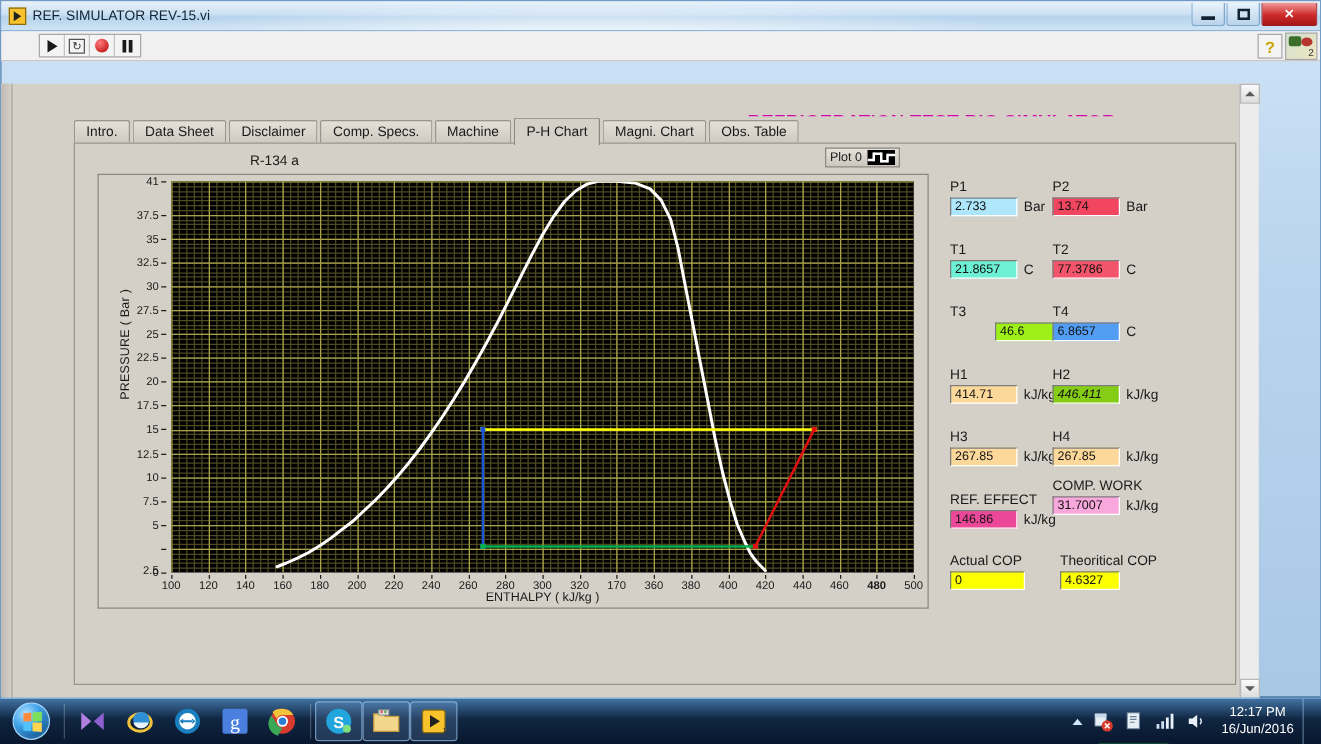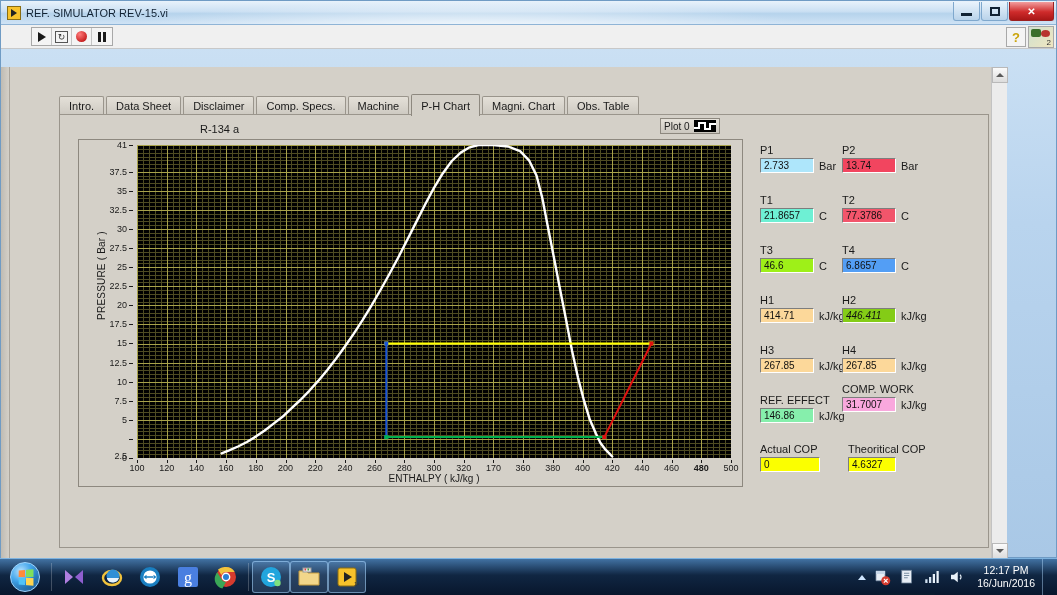--- a/index.html
+++ b/index.html
@@ -611,21 +611,21 @@
             <div class="field-label">T2</div>
             <div class="field-row">
               <div class="indicator" style="background: rgb(242, 85, 107);">77.3786</div>
               <span class="unit">C</span>
             </div>
           </div>
 
           <div class="field-group" style="left:0px;top:105px;">
             <div class="field-label">T3</div>
             <div class="field-row">
-              <div class="indicator" style="background: rgb(158, 240, 24);">46.6</div>
+              <div class="indicator" style="background: rgb(158, 240, 24); margin-left: 36px;">46.6</div>
               <span class="unit">C</span>
             </div>
           </div>
           <div class="field-group" style="left:82px;top:105px;">
             <div class="field-label">T4</div>
             <div class="field-row">
               <div class="indicator" style="background: rgb(83, 158, 245);">6.8657</div>
               <span class="unit">C</span>
             </div>
           </div>
@@ -656,21 +656,21 @@
             <div class="field-label">H4</div>
             <div class="field-row">
               <div class="indicator" style="background: rgb(252, 216, 154);">267.85</div>
               <span class="unit">kJ/kg</span>
             </div>
           </div>
 
           <div class="field-group" style="left:0px;top:255px;">
             <div class="field-label">REF. EFFECT</div>
             <div class="field-row">
-              <div class="indicator" style="background: #86efac;">146.86</div>
+              <div class="indicator" style="background: #ec4899;">146.86</div>
               <span class="unit">kJ/kg</span>
             </div>
           </div>
           <div class="field-group" style="left:82px;top:244px;">
             <div class="field-label">COMP. WORK</div>
             <div class="field-row">
               <div class="indicator" style="background: rgb(249, 168, 221);">31.7007</div>
               <span class="unit">kJ/kg</span>
             </div>
           </div>

